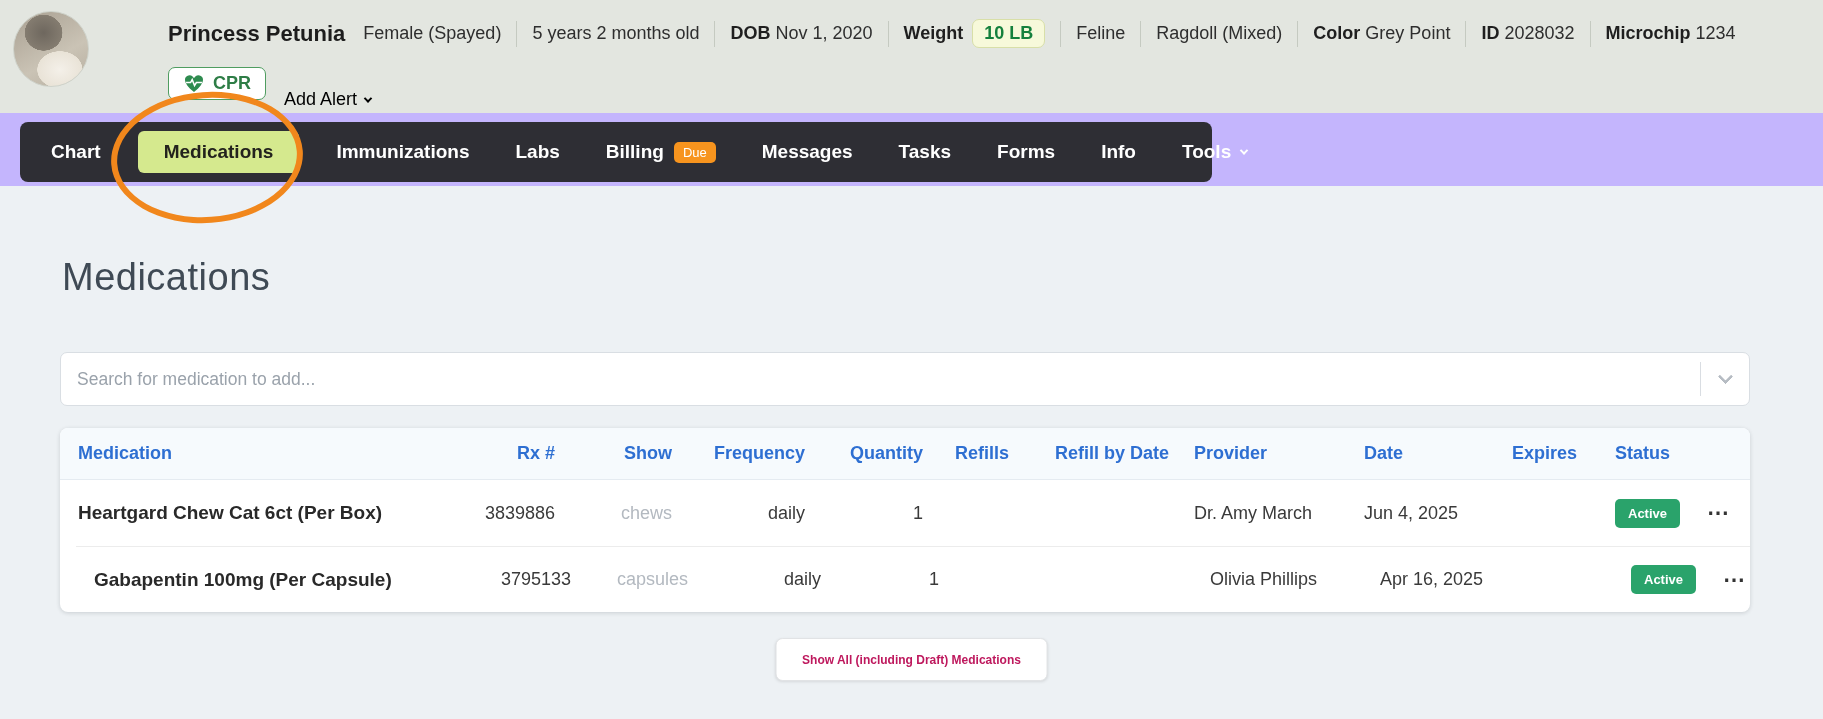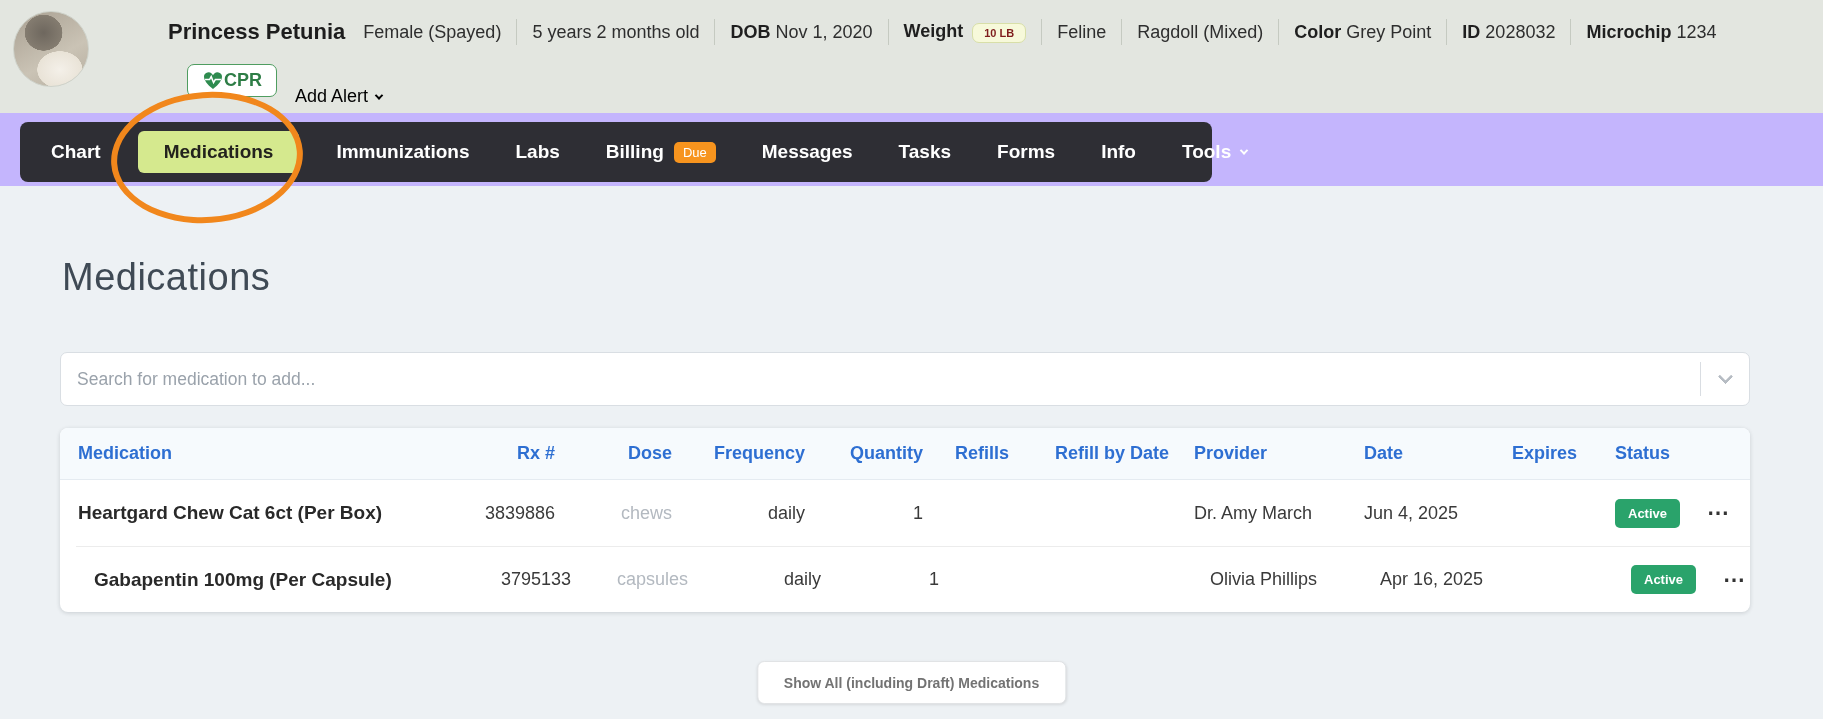--- a/index.html
+++ b/index.html
@@ -14,24 +14,24 @@
     background:
       radial-gradient(55% 45% at 62% 78%, #f4f0e9 0%, #e9e3d7 55%, rgba(0,0,0,0) 56%),
       radial-gradient(42% 40% at 40% 28%, #6e675e 0%, #847c70 60%, rgba(0,0,0,0) 61%),
       linear-gradient(150deg, #a89f91 0%, #cac3b5 60%, #b6ae9f 100%); }
   .pet-info { margin-left:128px; padding-top:19px; }
   .pet-row1 { display:flex; align-items:center; font-size:18px; color:#2e2e2e; white-space:nowrap; }
   .pet-name { font-size:22px; font-weight:bold; color:#1d1d1d; margin-right:18px; }
   .sep { width:1px; height:26px; background:#c5cac1; margin:0 15px; flex:0 0 auto; }
   .pair b { font-weight:bold; color:#1f1f1f; }
   .weight-badge { display:inline-block; margin-left:9px; background:#f7f9da; border:1px solid #d8dfa8;
-    border-radius:7px; padding:3px 11px; font-weight:bold; color:#7f1d1d; font-size:11px; }
+    border-radius:7px; padding:3px 11px; font-weight:bold; color:#15803d; font-size:18px; }
   .pet-row2 { margin-top:9px; display:flex; align-items:center; gap:18px; }
-  .cpr-badge { display:inline-flex; align-items:center; background:#fff; border:1.5px solid #4f9d60;
-    border-radius:7px; padding:5px 14px; color:#2e7d46; font-weight:bold; font-size:18px; cursor:pointer;margin-left:19px; }
+  .cpr-badge { display:inline-flex; align-items:center; gap:8px; background:#fff; border:1.5px solid #4f9d60;
+    border-radius:7px; padding:5px 14px; color:#2e7d46; font-weight:bold; font-size:18px; cursor:pointer; }
   .add-alert { display:inline-flex; align-items:center; gap:8px; background:none; border:none;
     font-size:18px; color:#000000; cursor:pointer; font-family:inherit;margin-top:32px; }
   .chev { display:inline-block; width:8px; height:8px; border-right:2px solid currentColor;
     border-bottom:2px solid currentColor; transform:rotate(45deg) translate(-1px,-1px); }
   .chev--sm { width:6px; height:6px; }
 
   
   .nav { position:absolute; top:113px; left:0; right:0; height:73px; background:#c4b5fd; }
   .nav-inner { position:absolute; left:20px; top:9px; height:60px; width:1192px; background:#2e2e34;
     border-radius:8px; display:flex; align-items:center; padding:0 8px; }
@@ -76,23 +76,23 @@
   .ar { text-align:right; }
   .pad-provider { padding-left:25px; }
   .pad-sm { padding-left:4px; }
   .med-name { font-weight:bold; color:#292929; font-size:19px; }
   .dose-unit { color:#b3b9c0; }
   .status-badge { display:inline-block; background:#2aa36b; color:#fff; font-weight:bold;
     font-size:13px; padding:8px 13px; border-radius:5px; line-height:1; }
   .row-actions { background:none; border:none; cursor:pointer; color:#333; font-size:22px;
     font-weight:bold; text-align:center; padding:0 4px; font-family:inherit; }
 
-  .show-all-btn { position:absolute; left:50%; transform:translateX(-50%); top:475px; height:43px;
+  .show-all-btn { position:absolute; left:50%; transform:translateX(-50%); top:452px; height:43px;
     padding:0 26px; background:#fff; border:1px solid #e1e3e5; border-radius:7px; font-weight:bold;
-    font-size:14px; color:#737373; box-shadow:0 1px 3px rgba(0,0,0,.1); cursor:pointer;
+    font-size:12px; color:#be185d; box-shadow:0 1px 3px rgba(0,0,0,.1); cursor:pointer;
     font-family:inherit; white-space:nowrap; }
 </style>
 </head>
 <body>
 
 <div class="page">
 
   <header class="pet-header">
     <div class="avatar"></div>
     <div class="pet-info">
@@ -165,21 +165,21 @@
       <span class="search-divider"></span>
       <button class="search-toggle">
         <i class="chev chev--lg"></i>
       </button>
     </div>
 
     <div class="table-card">
       <div class="trow thead">
         <div>Medication</div>
         <div class="ar">Rx #</div>
-        <div class="ar">Dose</div>
+        <div class="ar">Show</div>
         <div class="ar">Frequency</div>
         <div class="ar">Quantity</div>
         <div class="ar">Refills</div>
         <div class="ar">Refill by Date</div>
         <div class="pad-provider">Provider</div>
         <div class="pad-sm">Date</div>
         <div class="pad-sm">Expires</div>
         <div class="pad-sm">Status</div>
         <div></div>
       </div>

